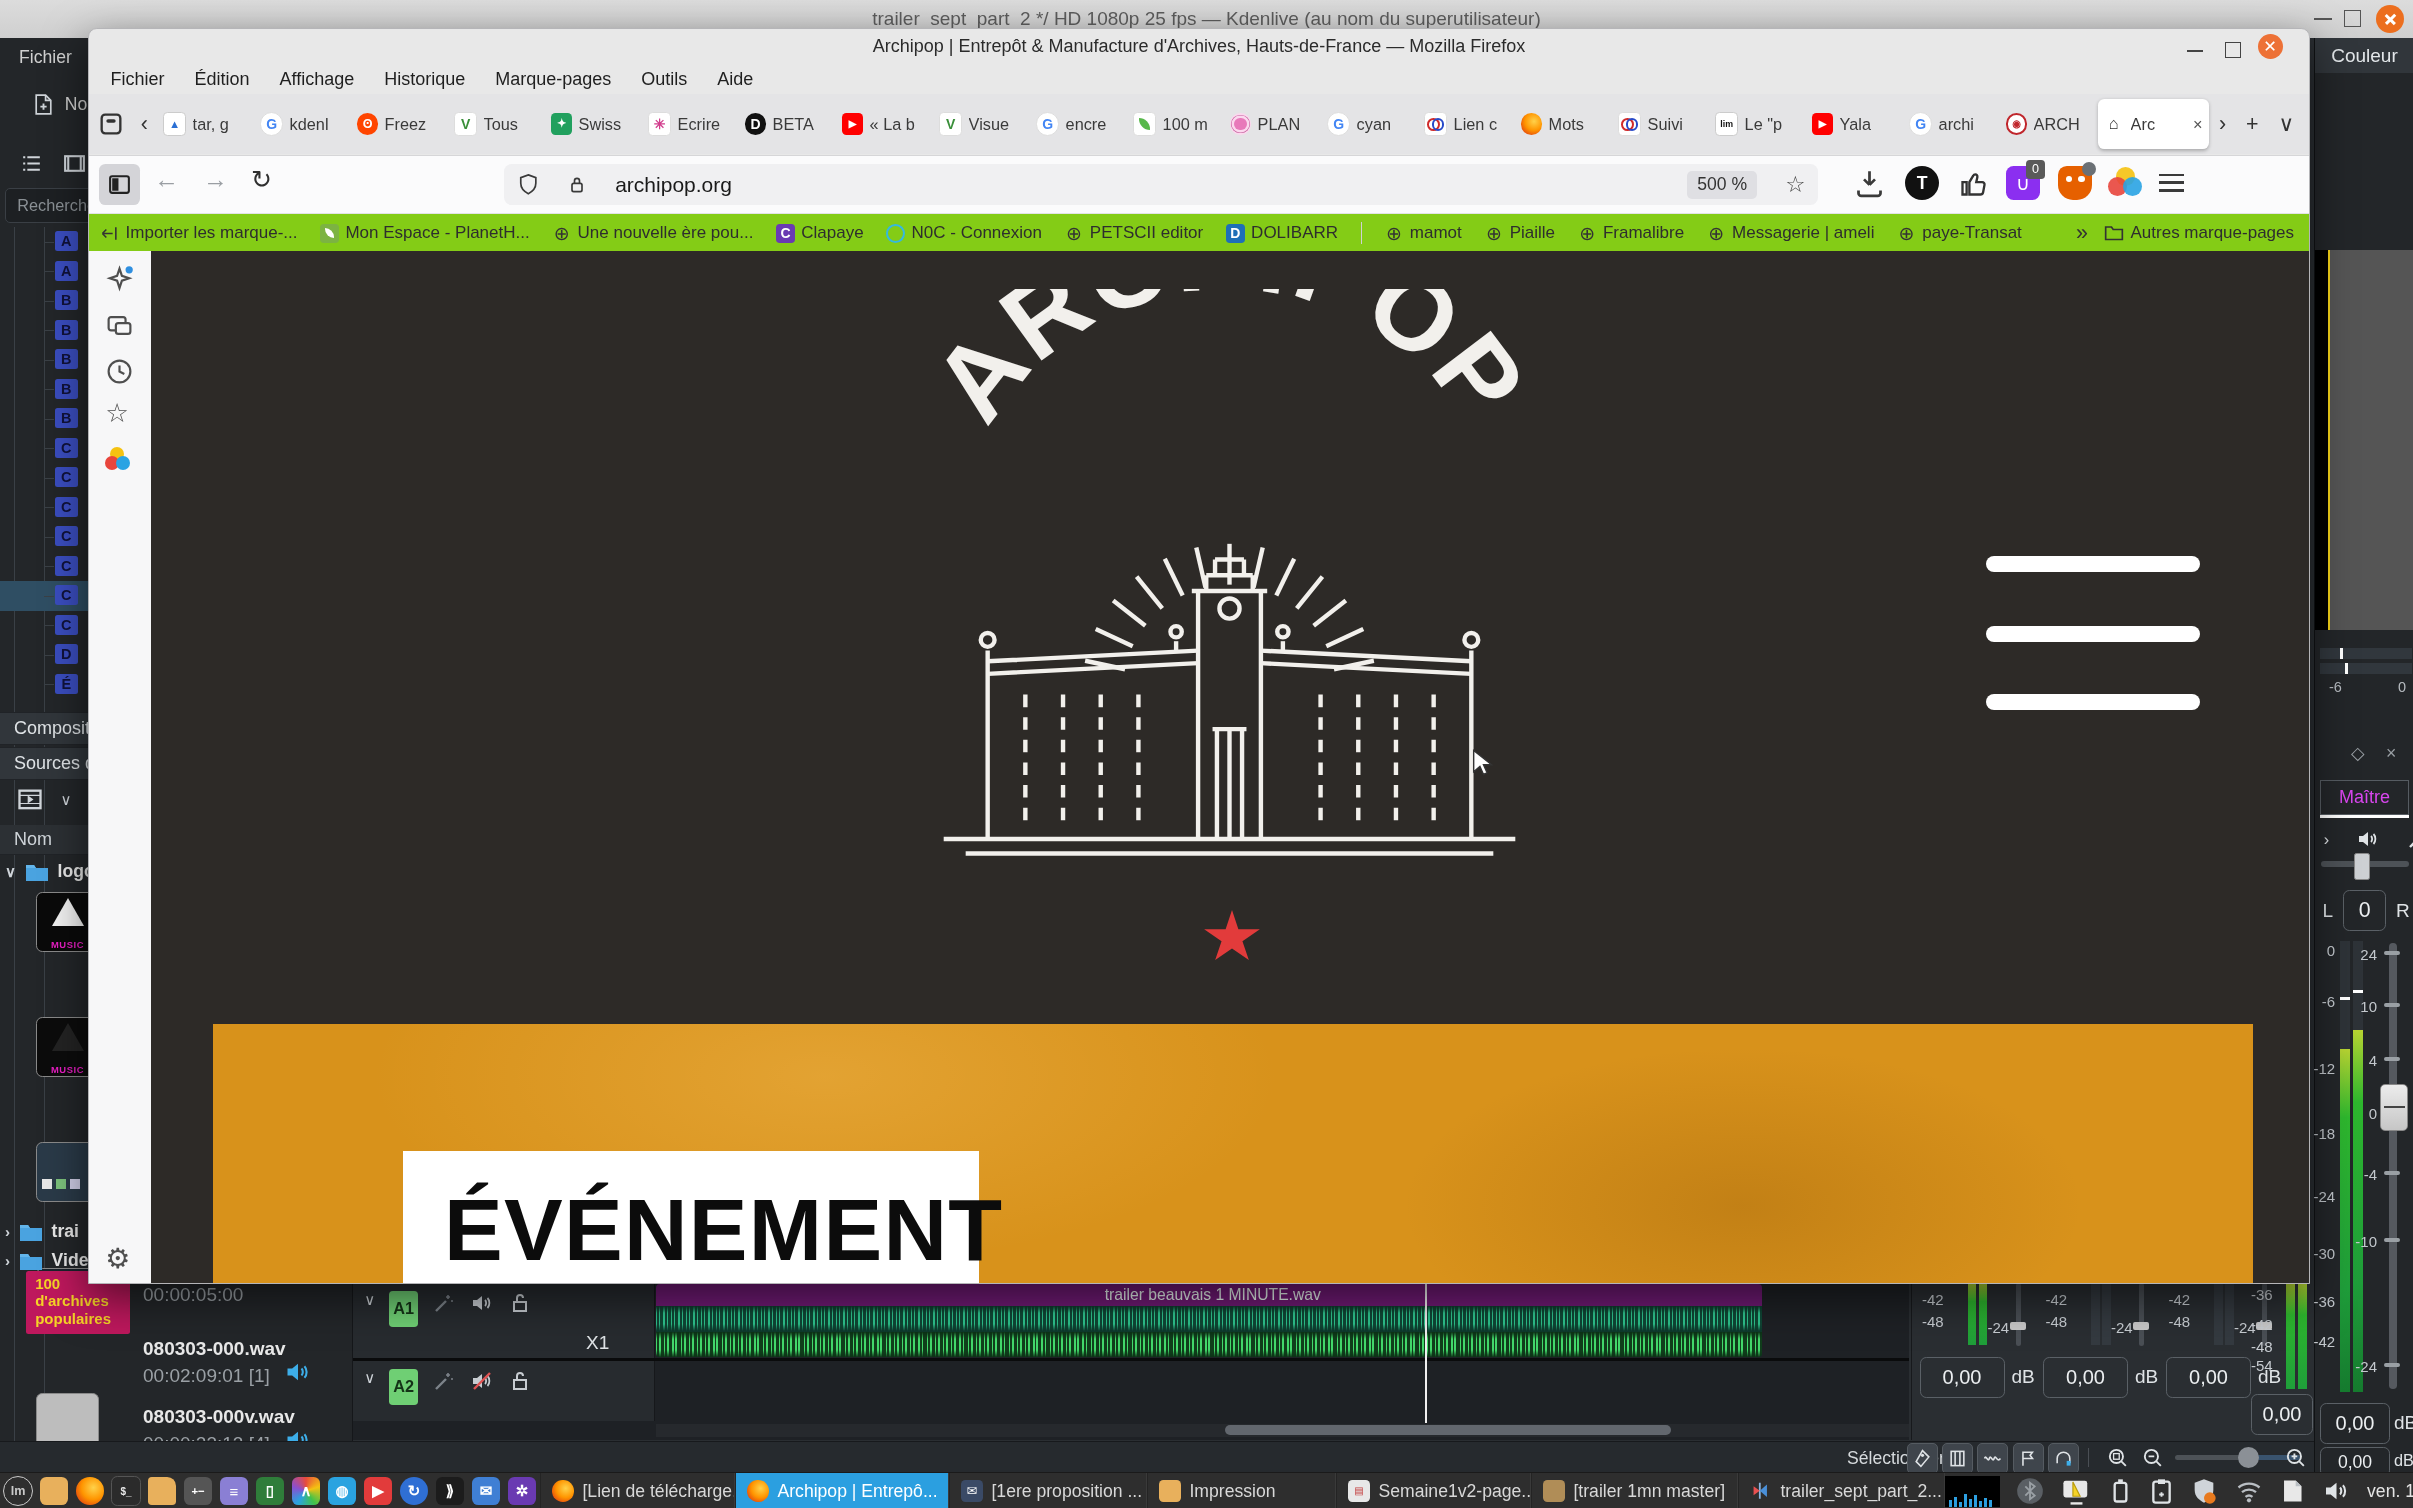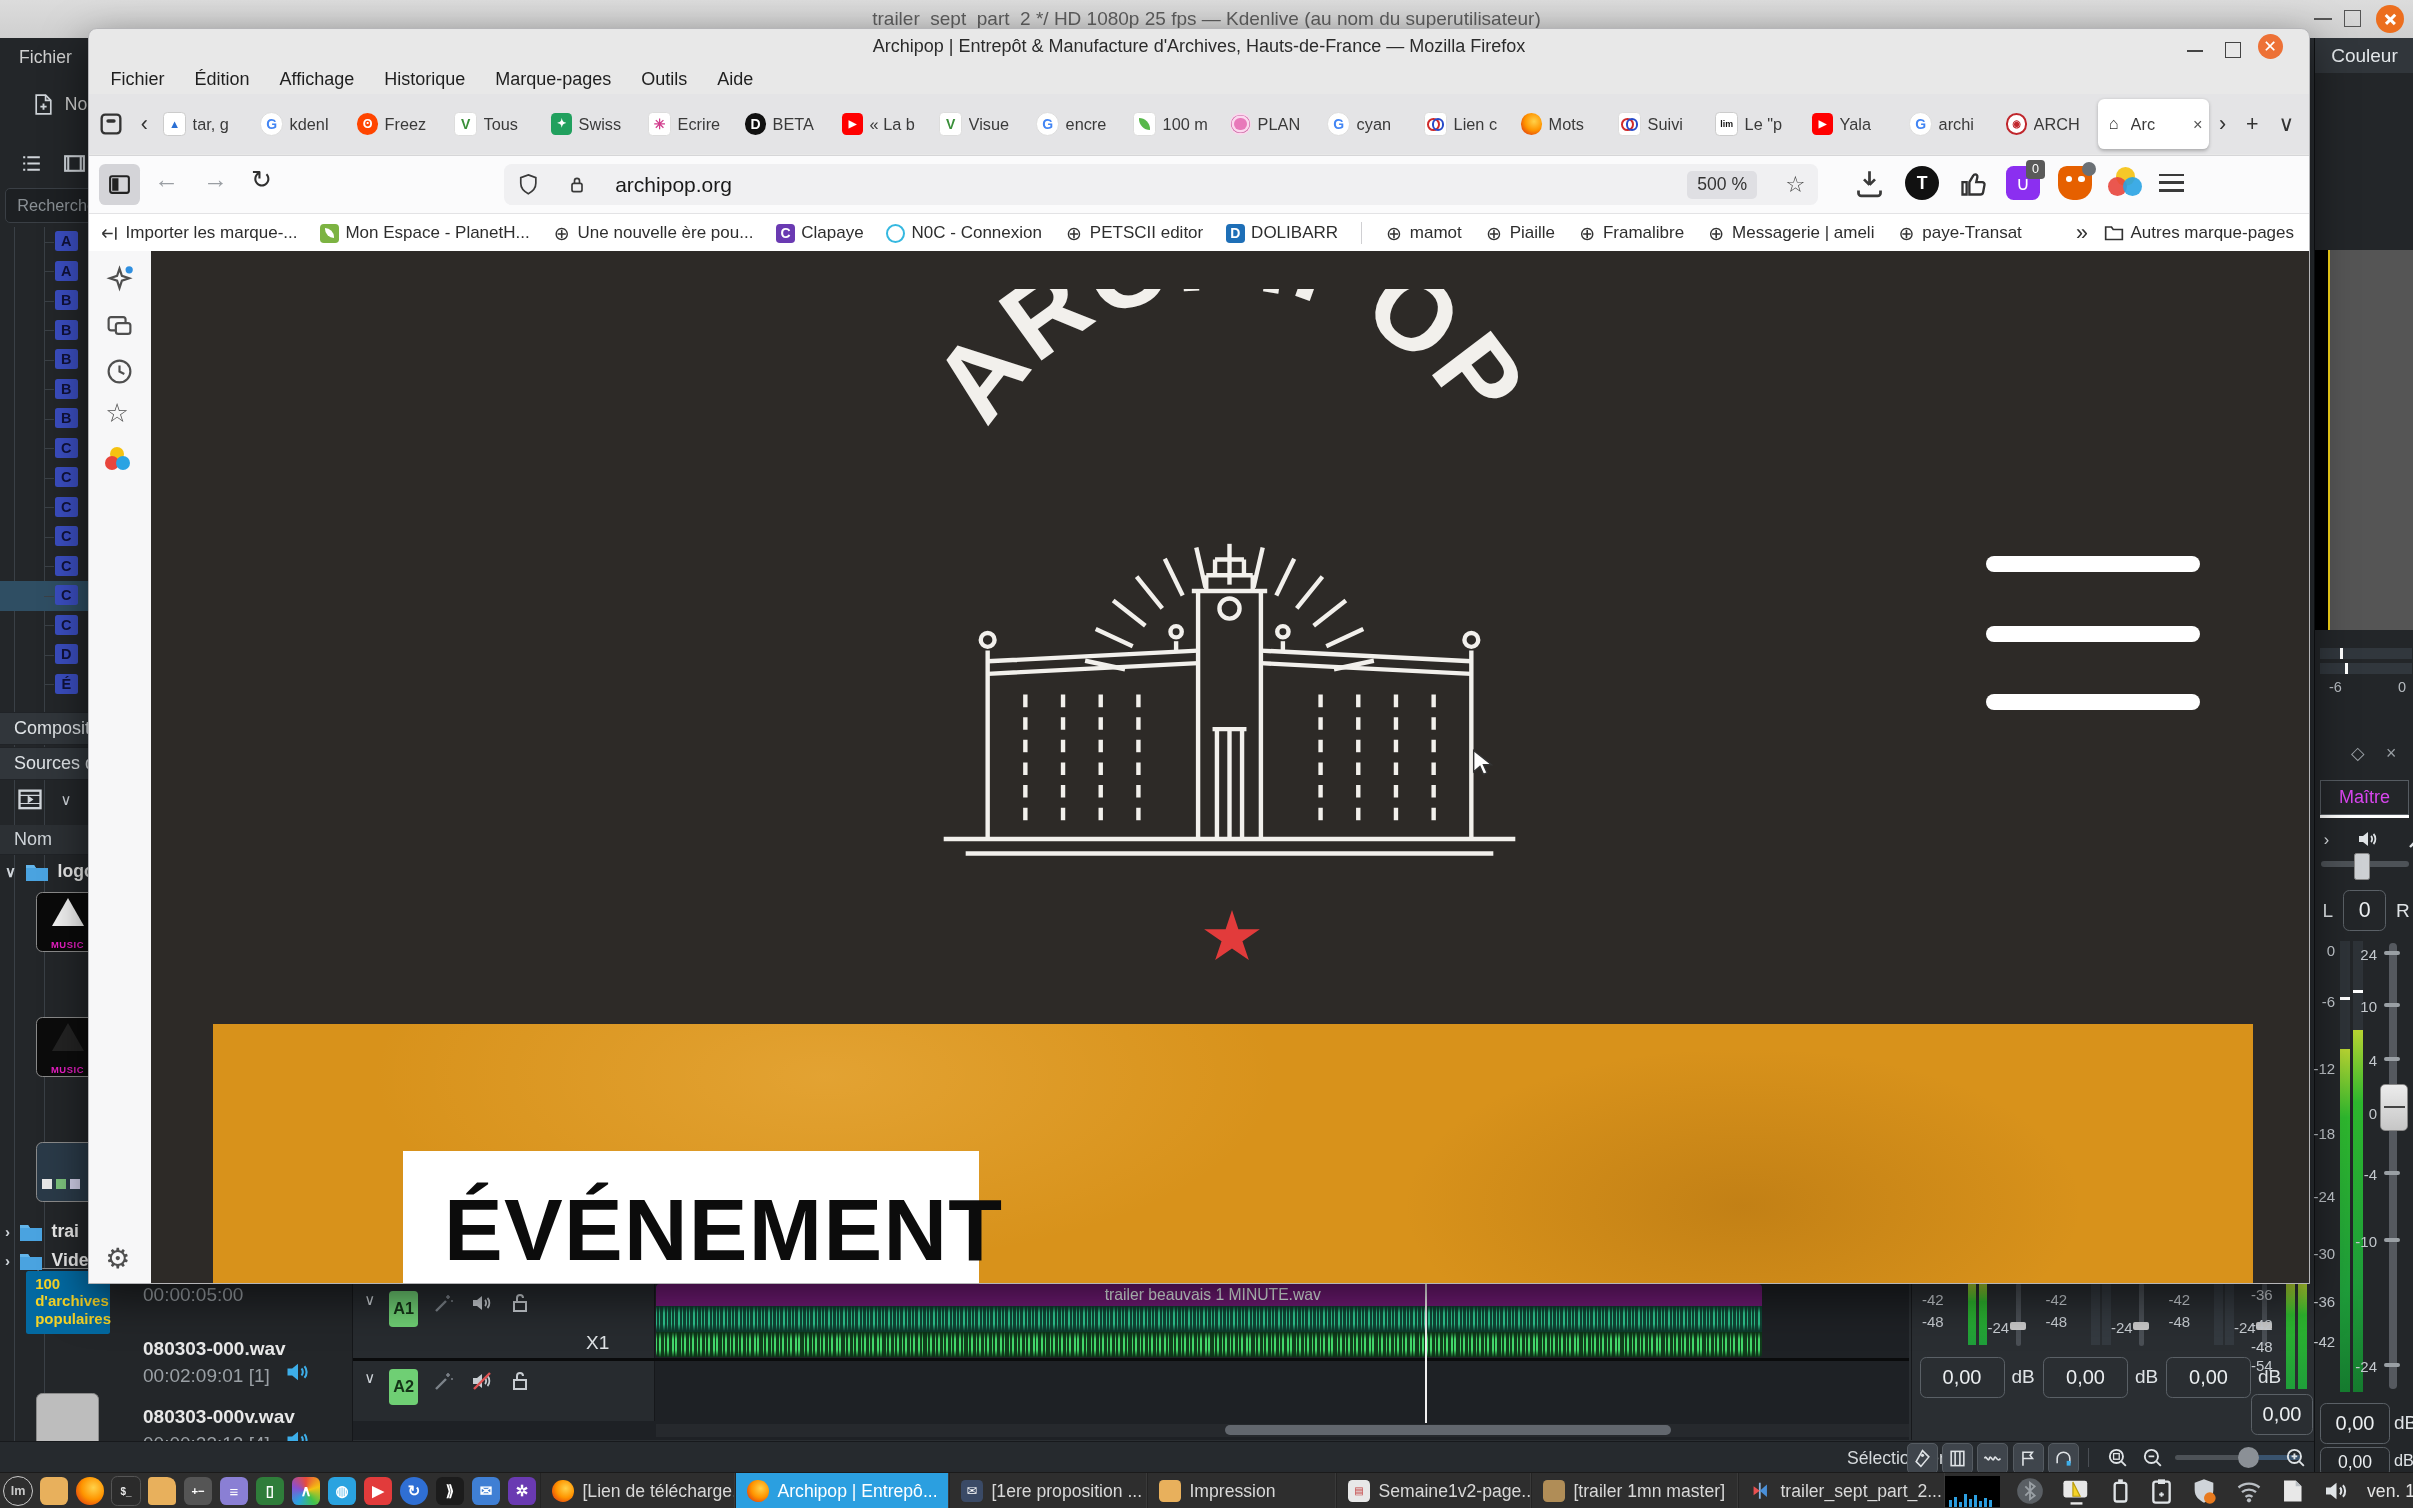--- a/index.html
+++ b/index.html
@@ -172,21 +172,21 @@
     font-size:12.6px;border-radius:3.8px;display:flex;align-items:center;justify-content:center;}
   .mask{position:absolute;top:10px;width:34px;height:34px;border-radius:8.8px 8.8px 15px 15px;background:#e66000;}
   .mask::before{content:"";position:absolute;left:7.5px;top:10px;width:6.3px;height:6.3px;background:#fff;border-radius:50%;}
   .mask::after{content:"";position:absolute;right:7.5px;top:10px;width:6.3px;height:6.3px;background:#fff;border-radius:50%;}
   .maskdot{position:absolute;right:-3.8px;top:-3.8px;width:14px;height:14px;border-radius:50%;background:#6b7075;}
   .tricirc{position:absolute;top:11.3px;width:35px;height:31px;}
   .tricirc i{position:absolute;width:19px;height:19px;border-radius:50%;opacity:.9;}
   .burger{position:absolute;top:14px;width:28px;height:28px;}
   .burger i{position:absolute;left:1.3px;width:25px;height:2.5px;background:#3a3a3a;}
 
-  .bookbar{position:absolute;left:0;top:184px;width:100%;height:39px;background:#ffffff;border-top:0.6px solid #e3e3e5;
+  .bookbar{position:absolute;left:0;top:184px;width:100%;height:39px;background:#84cc16;border-top:0.6px solid #e3e3e5;
     display:flex;align-items:center;gap:22.6px;padding-left:11.3px;box-sizing:border-box;}
   .bm{display:flex;align-items:center;gap:6.3px;font-size:17px;color:#2e2e2e;white-space:nowrap;}
   .bmi{flex:none;width:19px;height:19px;border-radius:3.8px;display:flex;align-items:center;justify-content:center;
     font-size:16.3px;color:#333;font-weight:bold;}
   .bmi.globe::after{content:"⊕";font-size:19px;font-weight:normal;}
   .bmi.green{background:#7cb342;} .bmi.green::after{content:"";width:9.4px;height:9.4px;background:#fff;border-radius:0 100% 0 100%;}
   .bmi.cpurple{background:#6a3ab2;color:#fff;font-size:14px;} .bmi.cpurple::after{content:"C";}
   .bmi.swirl{border:2.5px solid #35b8e0;border-radius:50%;box-sizing:border-box;}
   .bmi.dblue{background:#1e6fb7;color:#fff;font-size:14px;} .bmi.dblue::after{content:"D";}
   .bm-sep{width:1.3px;height:21.4px;background:#d0d0d3;}
@@ -366,21 +366,21 @@
     </div>
     <div class="a folder-row" style="left:5px;top:1212px;">
       <span class="chev">›</span>
       <svg width="24" height="20" viewBox="0 0 24 20">
           <path d="M1 3h8l2 3h12v13H1z" fill="#4aa3e0"></path>
           <path d="M1 3h8l2 3h-10z" fill="#63b5ea"></path>
         </svg>
       <span>Vide</span>
     </div>
 
-    <div class="a" style="left:26.4px;top:1233px;width:84px;height:63px;background:#0369a1;border-radius:2.5px;padding:3.8px 0 0 8.8px;box-sizing:border-box;">
+    <div class="a" style="left:26.4px;top:1233px;width:104px;height:63px;background:#be185d;border-radius:2.5px;padding:3.8px 0 0 8.8px;box-sizing:border-box;">
       <div style="color:#f5d327;font-weight:bold;font-size:15px;line-height:17.6px;">100</div>
       <div style="color:#f5d327;font-weight:bold;font-size:15px;line-height:17.6px;">d'archives</div>
       <div style="color:#f5d327;font-weight:bold;font-size:15px;line-height:17.6px;">populaires</div>
     </div>
     <div class="a clipmeta" style="left:143px;top:1246px;">00:00:05:00</div>
 
     <div class="a clipname" style="left:143px;top:1300px;">080303-000.wav</div>
     <div class="a clipmeta" style="left:143px;top:1327px;">00:02:09:01 [1]</div>
     <svg class="a" style="left:284px;top:1320px;" width="28" height="28" viewBox="0 0 24 24">
         <path d="M3 9v6h4l5 4V5L7 9H3z" fill="#3daee9"></path>

